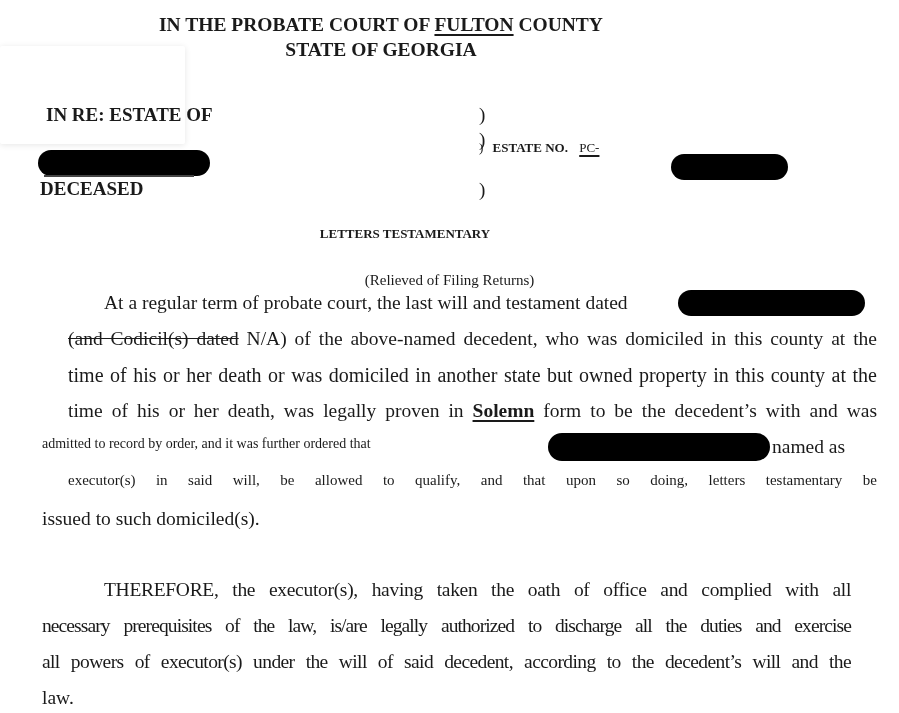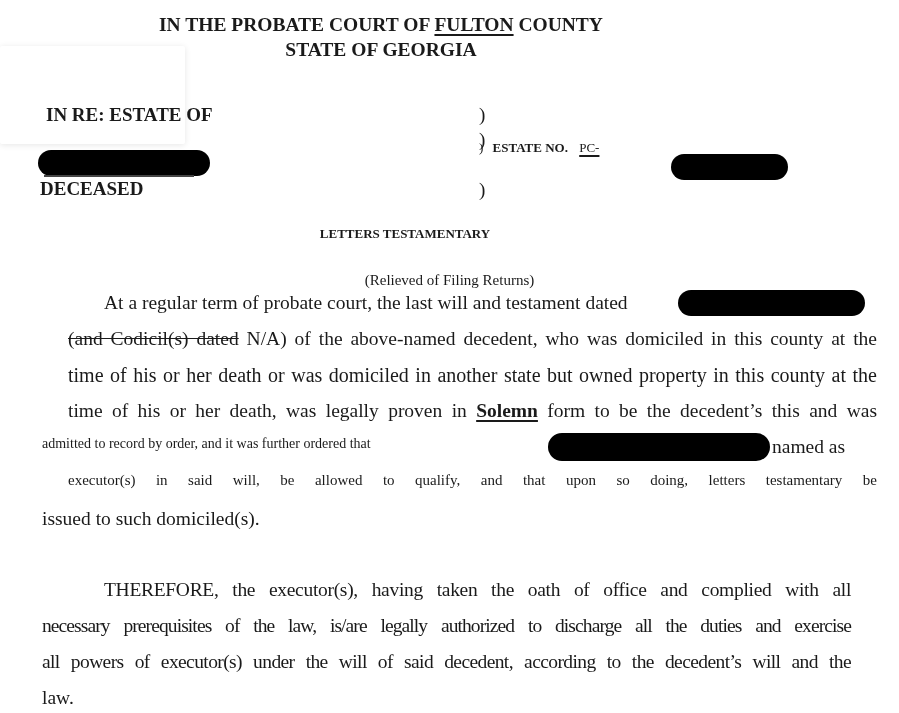--- a/index.html
+++ b/index.html
@@ -50,21 +50,21 @@
 <div class="abs" style="left:678px; top:290px; width:187px; height:26px; background:#000; border-radius:13px;"></div>
 
 <div class="abs body-line just" style="top:328px; font-size:19.5px;">
   <span class="strike">(and Codicil(s) dated</span>
   <span>N/A</span><span>) of the above-named decedent, who was domiciled in this county at the</span>
 </div>
 <div class="abs body-line just" style="top:364px; font-size:20px;">time of his or her death or was domiciled in another state but owned property in this county at the</div>
 <div class="abs body-line just" style="top:400px; font-size:19.5px;">
   <span>time of his or her death, was legally proven in</span>
   <span class="bold u">Solemn</span>
-  <span>form to be the decedent’s this and was</span>
+  <span>form to be the decedent’s with and was</span>
 </div>
 <div class="abs" style="left:42px; top:436px; font-size:14px;text-align:right;">admitted to record by order, and it was further ordered that</div>
 <div class="abs" style="left:548px; top:433px; width:222px; height:28px; background:#000; border-radius:14px;"></div>
 <div class="abs" style="left:772px; top:436px; font-size:19.5px;">named as</div>
 <div class="abs body-line just" style="top:472px; font-size:15px;">executor(s) in said will, be allowed to qualify, and that upon so doing, letters testamentary be</div>
 <div class="abs" style="left:42px; top:508px; font-size:19.5px;">issued to such domiciled(s).</div>
 
 <div class="abs" style="left:104px; top:579px; width:747px; font-size:19.5px; text-align:justify; text-align-last:justify; letter-spacing:-0.3px;">THEREFORE, the executor(s), having taken the oath of office and complied with all</div>
 <div class="abs" style="left:42px; top:615px; width:809px; font-size:19.5px; text-align:justify; text-align-last:justify; letter-spacing:-0.9px;">necessary prerequisites of the law, is/are legally authorized to discharge all the duties and exercise</div>
 <div class="abs" style="left:42px; top:651px; width:809px; font-size:19.5px; text-align:justify; text-align-last:justify; letter-spacing:-0.6px;">all powers of executor(s) under the will of said decedent, according to the decedent’s will and the</div>

